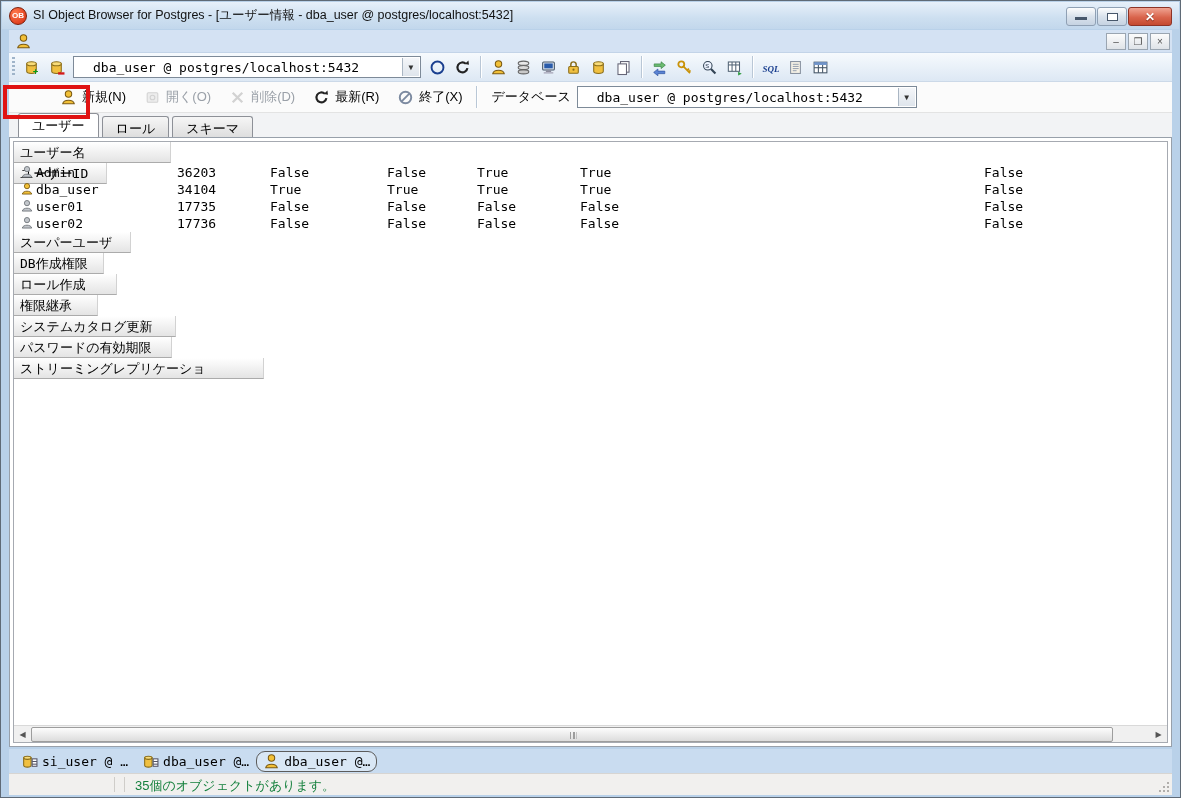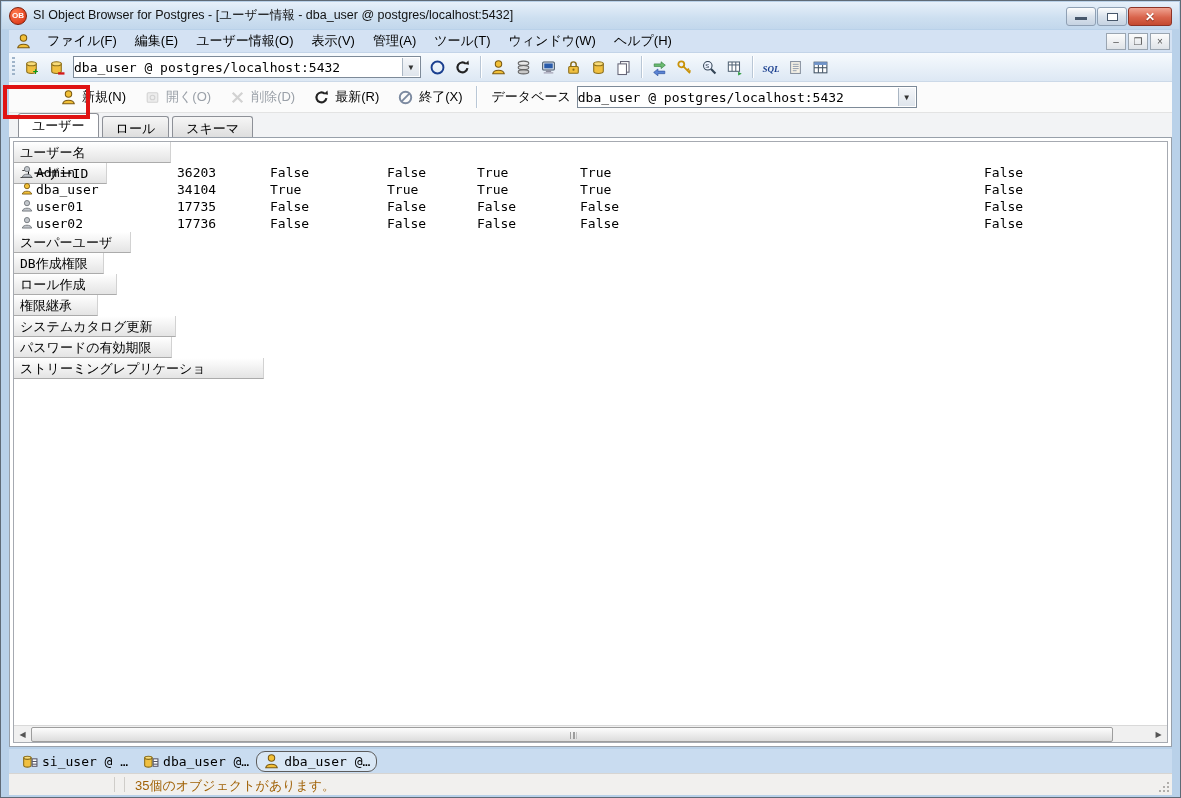--- a/index.html
+++ b/index.html
@@ -32,21 +32,21 @@
   .toolbar1{ position:absolute; left:8px; right:8px; top:52px; height:29px;
     background:linear-gradient(#f6fafd,#dde8f4); display:flex; align-items:center; border-bottom:1px solid #ccd9e8; }
   .grip{ width:5px; height:20px; margin:0 4px 0 3px;
     background:repeating-linear-gradient(#9fb4c9 0 2px, transparent 2px 4px); width:3px; }
   .tbtn{ width:25px; height:24px; border:1px solid transparent; background:transparent; display:flex;
     align-items:center; justify-content:center; cursor:pointer; border-radius:2px; }
   .icn{ width:17px; height:17px; display:inline-block; }
   .icn svg{ width:100%; height:100%; display:block; }
   .tsep{ width:1px; height:22px; background:#b9c7d6; margin:0 5px; box-shadow:1px 0 0 #fff; }
   .combo{ height:22px; background:#fff; border:1px solid #7d8a98; display:flex; align-items:center;
-    font-family:"DejaVu Sans Mono", monospace; font-size:13px; padding-left:0; position:relative; cursor:pointer; }
+    font-family:"DejaVu Sans Mono", monospace; font-size:13px; padding-left:19px; position:relative; cursor:pointer; }
   .combo .arrow{ position:absolute; right:1px; top:1px; bottom:1px; width:17px; background:linear-gradient(#f4f6f9,#dfe5ec);
     border-left:1px solid #aab6c3; display:flex; align-items:center; justify-content:center; font-size:8px; color:#333; }
   .combo1{ width:348px; margin:0 4px; }
   
   .toolbar2{ position:absolute; left:8px; right:8px; top:81px; height:31px; background:#fbfbfb;
     display:flex; align-items:center; border-bottom:1px solid #e3e3e3; }
   .abtn{ display:flex; align-items:center; gap:5px; height:25px; padding:0 7px; margin-left:2px;
     border:1px solid transparent; border-radius:2px; background:transparent; font-size:13px; color:#000; cursor:pointer; }
   .abtn.disabled{ color:#9aa0a8; pointer-events:none; }
   .abtn.disabled .icn{ opacity:.45; filter:grayscale(1); }
@@ -79,21 +79,21 @@
     background:repeating-linear-gradient(90deg,#9d9d9d 0 1px, transparent 1px 3px); }
   .strack{ flex:1; }
   
   .mditabs{ position:absolute; left:8px; right:8px; top:748px; height:24px; background:#c9dcf0;
     display:flex; align-items:center; padding-left:5px; }
   .mtab{ display:flex; align-items:center; gap:4px; font-family:"DejaVu Sans Mono", monospace;
     font-size:13px; color:#000; padding:1px 6px; cursor:pointer; border:1px solid transparent; height:21px; }
   .mtab.active{ border:1px solid #5c5c5c; border-radius:9px; background:#d9e7f5; }
   
   .statusbar{ position:absolute; left:8px; right:8px; top:772px; height:22px; background:#f1f0ee;
-    border-top:1px solid #d7d5d2; font-size:13px; color:#a16207; }
+    border-top:1px solid #d7d5d2; font-size:13px; color:#15803d; }
   .sb-sep{ position:absolute; left:105px; top:3px; bottom:3px; width:1px; background:#cfcdc9; box-shadow:10px 0 0 #cfcdc9; }
   .sb-text{ position:absolute; left:126px; top:3px; }
   .sb-grip{ position:absolute; right:2px; bottom:2px; width:12px; height:12px;
     background:
       radial-gradient(circle at 10px 10px, #b0aeab 1.2px, transparent 1.4px),
       radial-gradient(circle at 6px 10px, #b0aeab 1.2px, transparent 1.4px),
       radial-gradient(circle at 10px 6px, #b0aeab 1.2px, transparent 1.4px),
       radial-gradient(circle at 2px 10px, #b0aeab 1.2px, transparent 1.4px),
       radial-gradient(circle at 6px 6px, #b0aeab 1.2px, transparent 1.4px),
       radial-gradient(circle at 10px 2px, #b0aeab 1.2px, transparent 1.4px); }
@@ -122,30 +122,20 @@
     </div>
   </div>
 
   <div class="menubar">
     <span class="icn mdi-sysicon">
         <svg viewBox="0 0 16 16">
           <circle cx="8" cy="4.7" r="3" fill="#f2c037" stroke="#7c5a10"></circle>
           <path d="M2.6 13.8 C3.4 9.4 12.6 9.4 13.4 13.8 Z" fill="#f2c037" stroke="#7c5a10"></path>
         </svg>
       </span>
-    <div id="menu-items" style="display:flex;">
-        <div class="menu-item">ファイル(F)</div>
-        <div class="menu-item">編集(E)</div>
-        <div class="menu-item">ユーザー情報(O)</div>
-        <div class="menu-item">表示(V)</div>
-        <div class="menu-item">管理(A)</div>
-        <div class="menu-item">ツール(T)</div>
-        <div class="menu-item">ウィンドウ(W)</div>
-        <div class="menu-item">ヘルプ(H)</div>
-      </div>
     <div class="mdibtns">
       <div class="mdibtn">–</div>
       <div class="mdibtn">❐</div>
       <div class="mdibtn">×</div>
     </div>
   </div>
 
   <div class="toolbar1">
     <div class="grip"></div>
     <div style="display:flex;">

